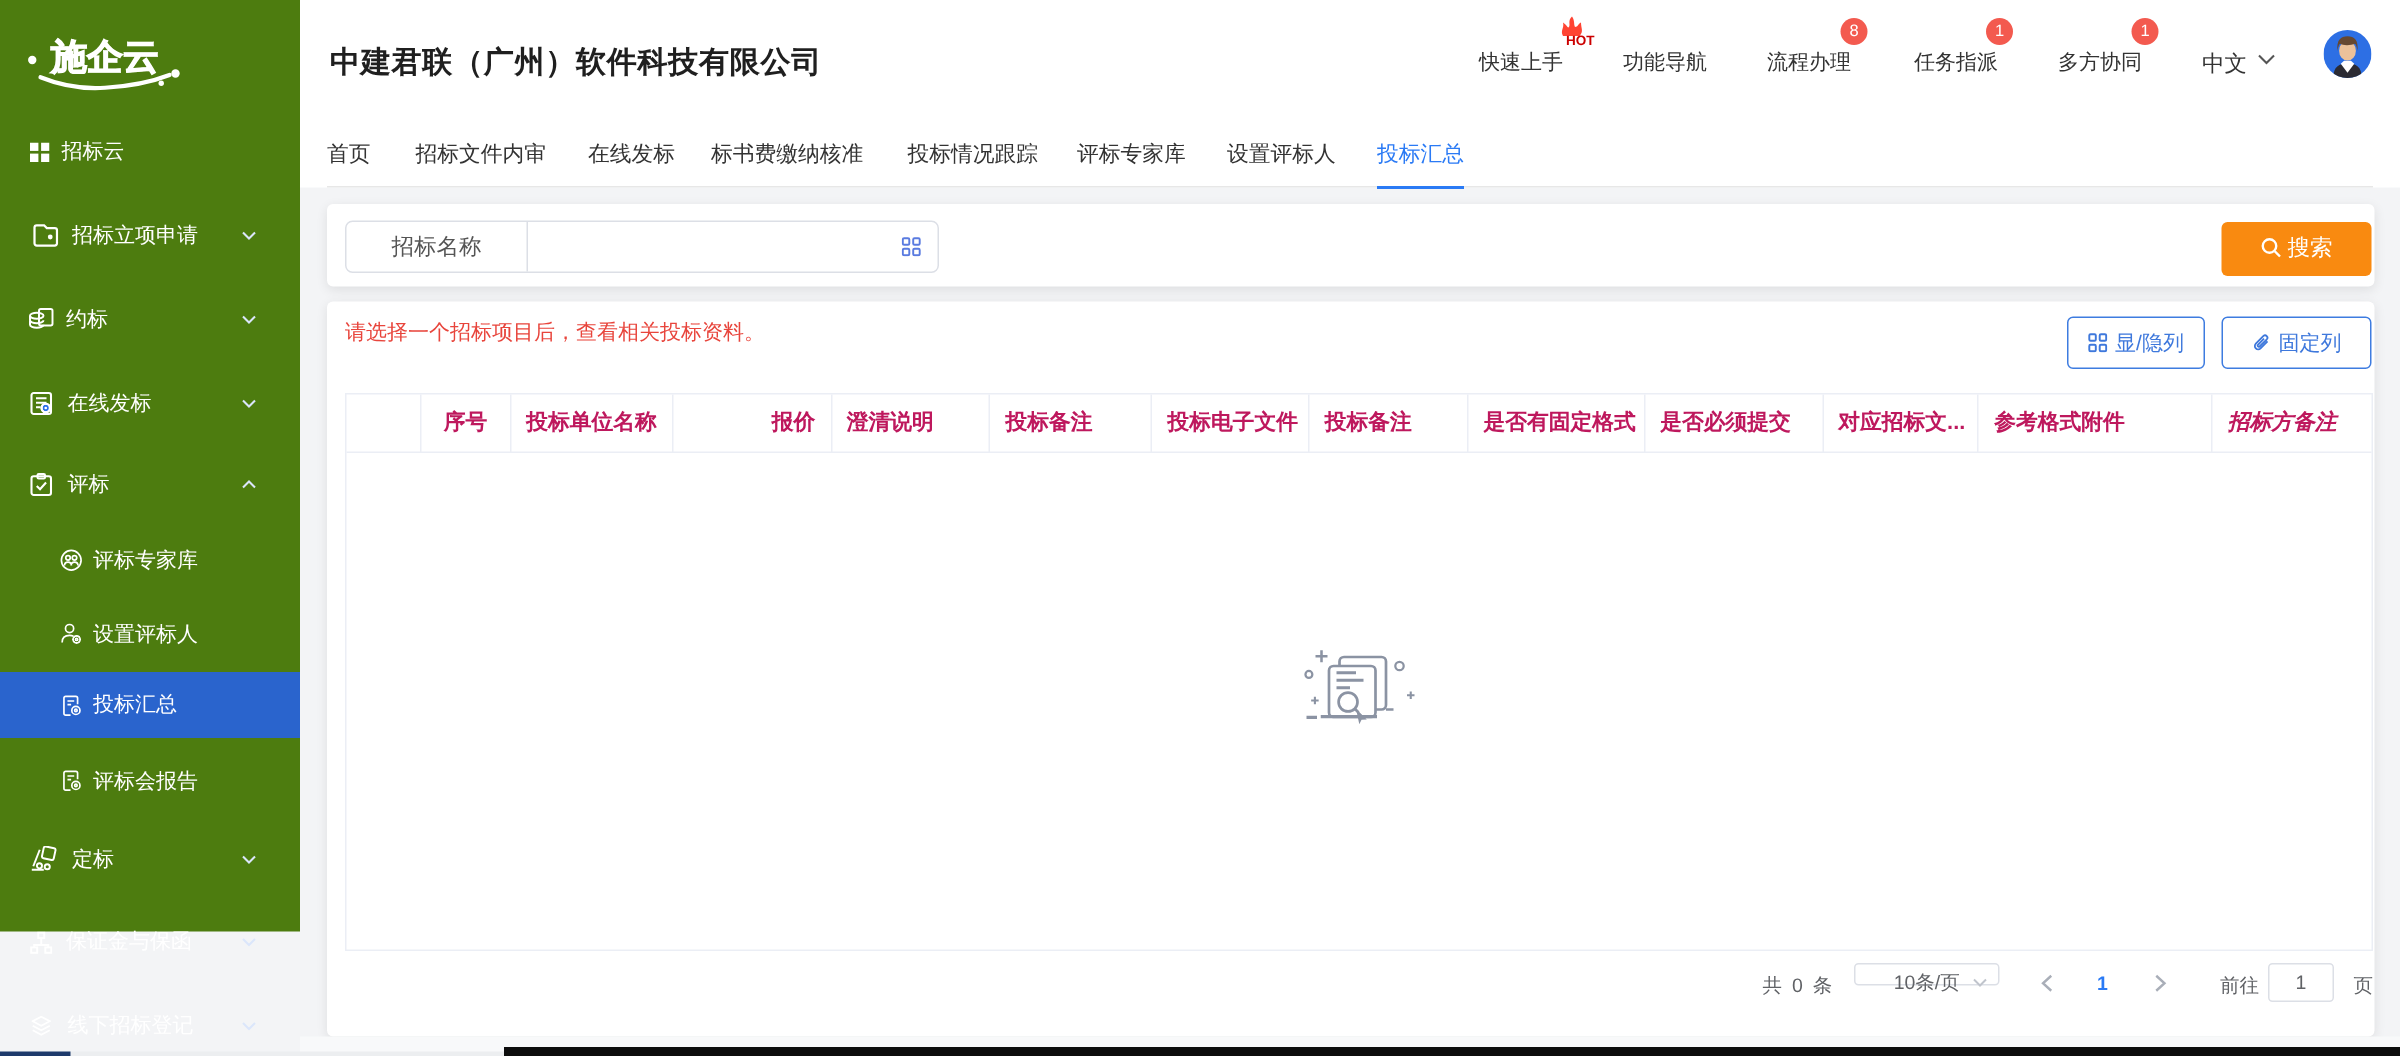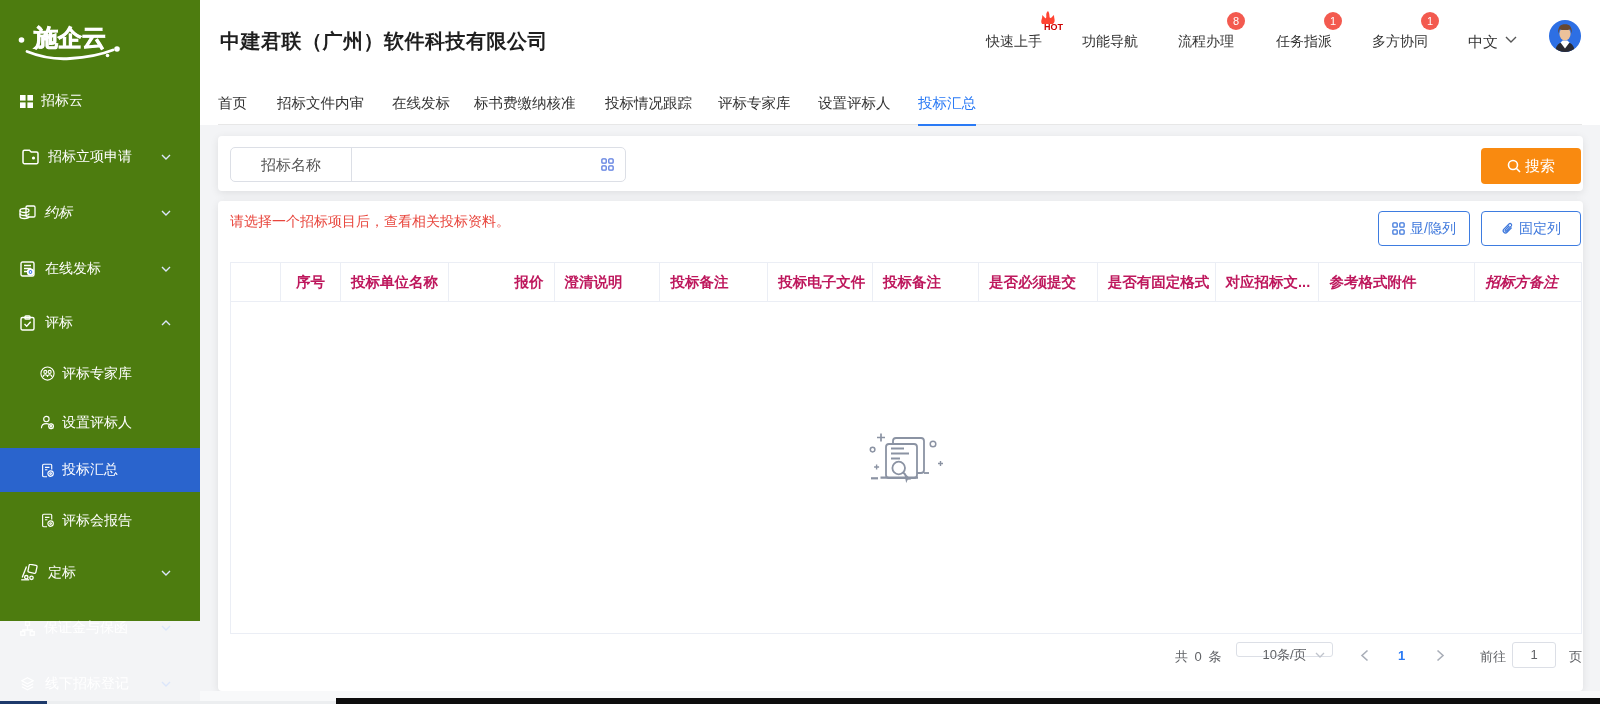--- a/index.html
+++ b/index.html
@@ -73,21 +73,21 @@
   <div class="mi" style="top:129px;height:56px;">
     <svg class="ic" style="left:22px;width:17px;height:16px;" viewBox="0 0 17 16" fill="none" stroke="#fff" stroke-width="1.5">
         <path d="M1 5.2 V13.2 a1.5 1.5 0 0 0 1.5 1.5 H14.5 a1.5 1.5 0 0 0 1.5 -1.5 V4.5 a1.5 1.5 0 0 0 -1.5 -1.5 H9.2 L7.4 1.2 H2.5 a1.5 1.5 0 0 0 -1.5 1.5 Z"></path>
         <circle cx="11.5" cy="9" r="1.6" fill="#fff" stroke="none"></circle>
       </svg>
     <span class="tx" style="left:48px;">招标立项申请</span>
     <svg class="ar" viewBox="0 0 10 6">
         <path d="M1 1 l4 4 l4 -4" stroke="#dbe6fb" stroke-width="1.4" fill="none"></path>
       </svg>
   </div>
-  <div class="mi" style="top:185px;height:56px;font-style:italic;">
+  <div class="mi" style="top:185px;height:56px;">
     <svg class="ic" style="left:19px;width:17px;height:16px;" viewBox="0 0 17 16" fill="none" stroke="#fff" stroke-width="1.3">
         <rect x="7" y="1" width="9" height="11" rx="1.2"></rect>
         <ellipse cx="5.5" cy="5.5" rx="4.5" ry="2"></ellipse>
         <path d="M1 5.5 v3 c0 1.1 2 2 4.5 2 s4.5 -.9 4.5 -2"></path>
         <path d="M1 8.5 v3 c0 1.1 2 2 4.5 2 s4.5 -.9 4.5 -2"></path>
       </svg>
     <span class="tx" style="left:44px;">约标</span>
     <svg class="ar" viewBox="0 0 10 6">
         <path d="M1 1 l4 4 l4 -4" stroke="#dbe6fb" stroke-width="1.4" fill="none"></path>
       </svg>
@@ -274,22 +274,22 @@
   <div id="tablewrap">
     <div id="thead">
       <div class="th" style="width:50px;"></div>
       <div class="th" style="width:60px;text-align:center;">序号</div>
       <div class="th" style="width:108px;">投标单位名称</div>
       <div class="th" style="width:106px;text-align:right;">报价</div>
       <div class="th" style="width:106px;">澄清说明</div>
       <div class="th" style="width:108px;">投标备注</div>
       <div class="th" style="width:105px;">投标电子文件</div>
       <div class="th" style="width:106px;">投标备注</div>
+      <div class="th" style="width:118px;">是否有固定格式</div>
       <div class="th" style="width:119px;">是否必须提交</div>
-      <div class="th" style="width:118px;">是否有固定格式</div>
       <div class="th" style="width:104px;">对应招标文...</div>
       <div class="th" style="width:156px;">参考格式附件</div>
       <div class="th" style="width:106px;">招标方备注</div>
     </div>
     <svg style="position:absolute;left:636px;top:169px;" width="78" height="52" viewBox="0 0 78 52" fill="none" stroke="#8b93a3" stroke-width="1.8">
       <rect x="26" y="6" width="31" height="35" rx="3"></rect>
       <path d="M57 41 h5"></path>
       <rect x="19" y="12" width="31" height="34" rx="3" fill="#fff"></rect>
       <path d="M24 16.5 h13 M24 21.5 h18 M24 26.5 h9" stroke-width="2"></path>
       <circle cx="31.7" cy="36" r="6.3" fill="#fff"></circle>

